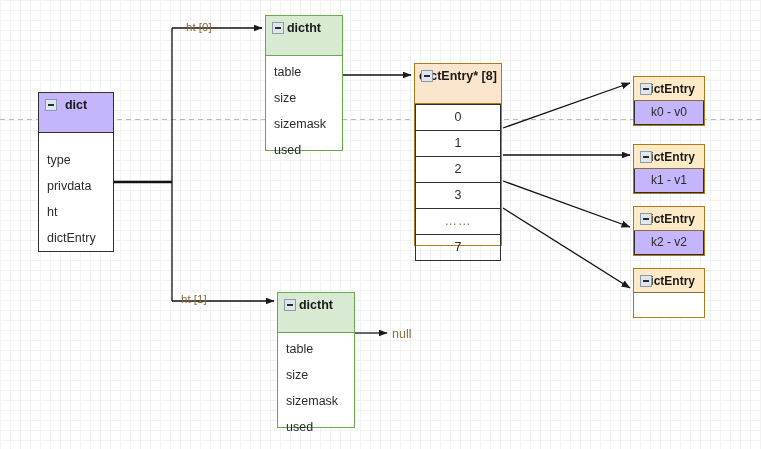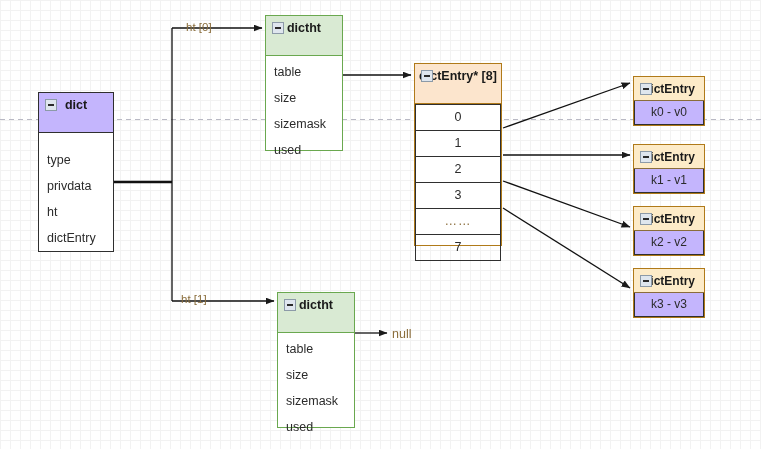--- a/index.html
+++ b/index.html
@@ -290,20 +290,19 @@
       <span>dictEntry</span>
     </div>
     <div class="kv">k2 -  v2</div>
   </div>
 
   <div class="node dentry" id="de3">
     <div class="node-hd">
       <span class="cicon"></span>
       <span>dictEntry</span>
     </div>
-    <div class="kv">k3 -  v3</div>
   </div>
 
   <div class="elabel" id="lbl-ht0">ht [0]</div>
   <div class="elabel" id="lbl-ht1">ht [1]</div>
   <div class="elabel" id="lbl-null">null</div>
 
 </div>
 
 </body></html>

